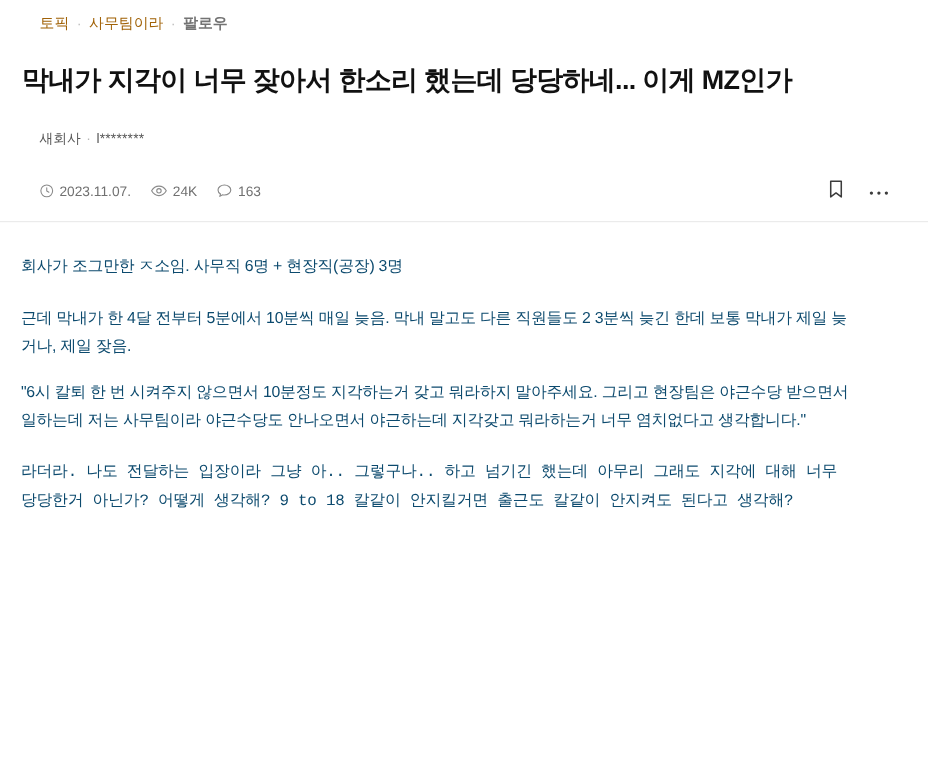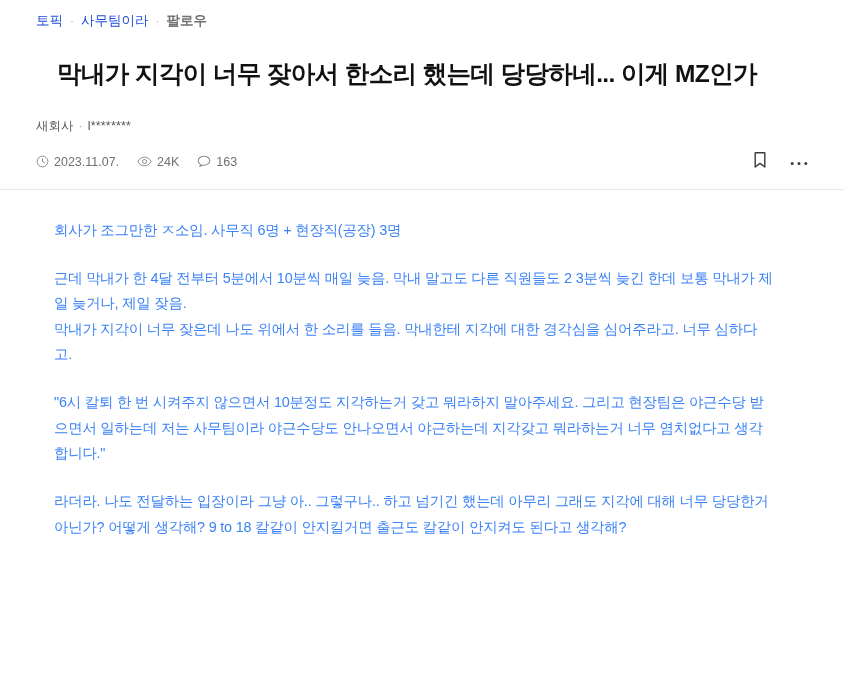--- a/index.html
+++ b/index.html
@@ -28,37 +28,37 @@
   .breadcrumb {
     display: flex;
     align-items: center;
     gap: 7px;
     padding: 14px 36px 0 36px;
     font-size: 13.5px;
     color: #3c3c3c;
     line-height: 1;
   }
   .breadcrumb .crumb {
-    color: #1d4ed8;
+    color: #a16207;
     white-space: nowrap;
   }
   .breadcrumb .sep {
     color: #b9b9b9;
     font-size: 12px;
   }
   .breadcrumb .follow {
     color: #737373;
     font-weight: 700;
     white-space: nowrap;
     cursor: pointer;
   }
 
   
   .title {
-    padding: 13px 36px 0 57px;
+    padding: 13px 36px 0 20px;
     font-size: 24.5px;
     font-weight: 700;
     letter-spacing: -0.6px;
     color: #111111;
     line-height: 1.35;
   }
 
   
   .author-line {
     padding: 14px 36px 0 36px;
@@ -67,21 +67,21 @@
     display: flex;
     align-items: flex-start;
     gap: 5px;
     line-height: 1;
   }
   .author-line .dot-sep { color: #b5b5b5; }
   .author-line .nickname { color: #555; letter-spacing: 0.2px; }
 
   
   .meta-row {
-    margin-top: 16px;
+    margin-top: 28px;
     padding: 0 36px;
     display: flex;
     align-items: center;
     height: 26px;
   }
   .meta-left {
     display: flex;
     align-items: center;
     gap: 18px;
     font-size: 12.5px;
@@ -114,35 +114,36 @@
   
   .divider {
     margin: 14px 0 0 0;
     height: 1px;
     background: #e9e9e9;
     width: 100%;
   }
 
   
   .body-content {
-    padding: 28px 36px 0 54px;
+    padding: 28px 36px 0 19px;
     font-size: 14.4px;
     line-height: 1.78;
-    color: #3b82f6;
+    color: #0c4a6e;
     letter-spacing: -0.2px;
     max-width: 810px;
   }
   .body-content p {
     margin: 0 0 22px 0;
   }
   .body-content p.tight {
-    margin-bottom: 0;
+    margin-bottom: 16px;
   }
   .body-content p:last-child {
     margin-bottom: 16px;
+    font-family: Liberation Mono, monospace;
   }
 </style>
 </head>
 <body>
 
 <div class="page">
 
   <div class="breadcrumb">
     <span class="crumb">토픽</span>
     <span class="sep">·</span>
@@ -211,18 +212,17 @@
         </span>
       </button>
     </div>
   </div>
 
   <div class="divider"></div>
 
   <div class="body-content">
     <p>회사가 조그만한 ㅈ소임. 사무직 6명 + 현장직(공장) 3명</p>
     <p class="tight">근데 막내가 한 4달 전부터 5분에서 10분씩 매일 늦음. 막내 말고도 다른 직원들도 2 3분씩 늦긴 한데 보통 막내가 제일 늦거나, 제일 잦음.</p>
-    <p>막내가 지각이 너무 잦은데 나도 위에서 한 소리를 들음. 막내한테 지각에 대한 경각심을 심어주라고. 너무 심하다고.</p>
     <p>"6시 칼퇴 한 번 시켜주지 않으면서 10분정도 지각하는거 갖고 뭐라하지 말아주세요. 그리고 현장팀은 야근수당 받으면서 일하는데 저는 사무팀이라 야근수당도 안나오면서 야근하는데 지각갖고 뭐라하는거 너무 염치없다고 생각합니다."</p>
     <p>라더라. 나도 전달하는 입장이라 그냥 아.. 그렇구나.. 하고 넘기긴 했는데 아무리 그래도 지각에 대해 너무 당당한거 아닌가? 어떻게 생각해? 9 to 18 칼같이 안지킬거면 출근도 칼같이 안지켜도 된다고 생각해?</p>
   </div>
 
 </div>
 
 </body></html>

